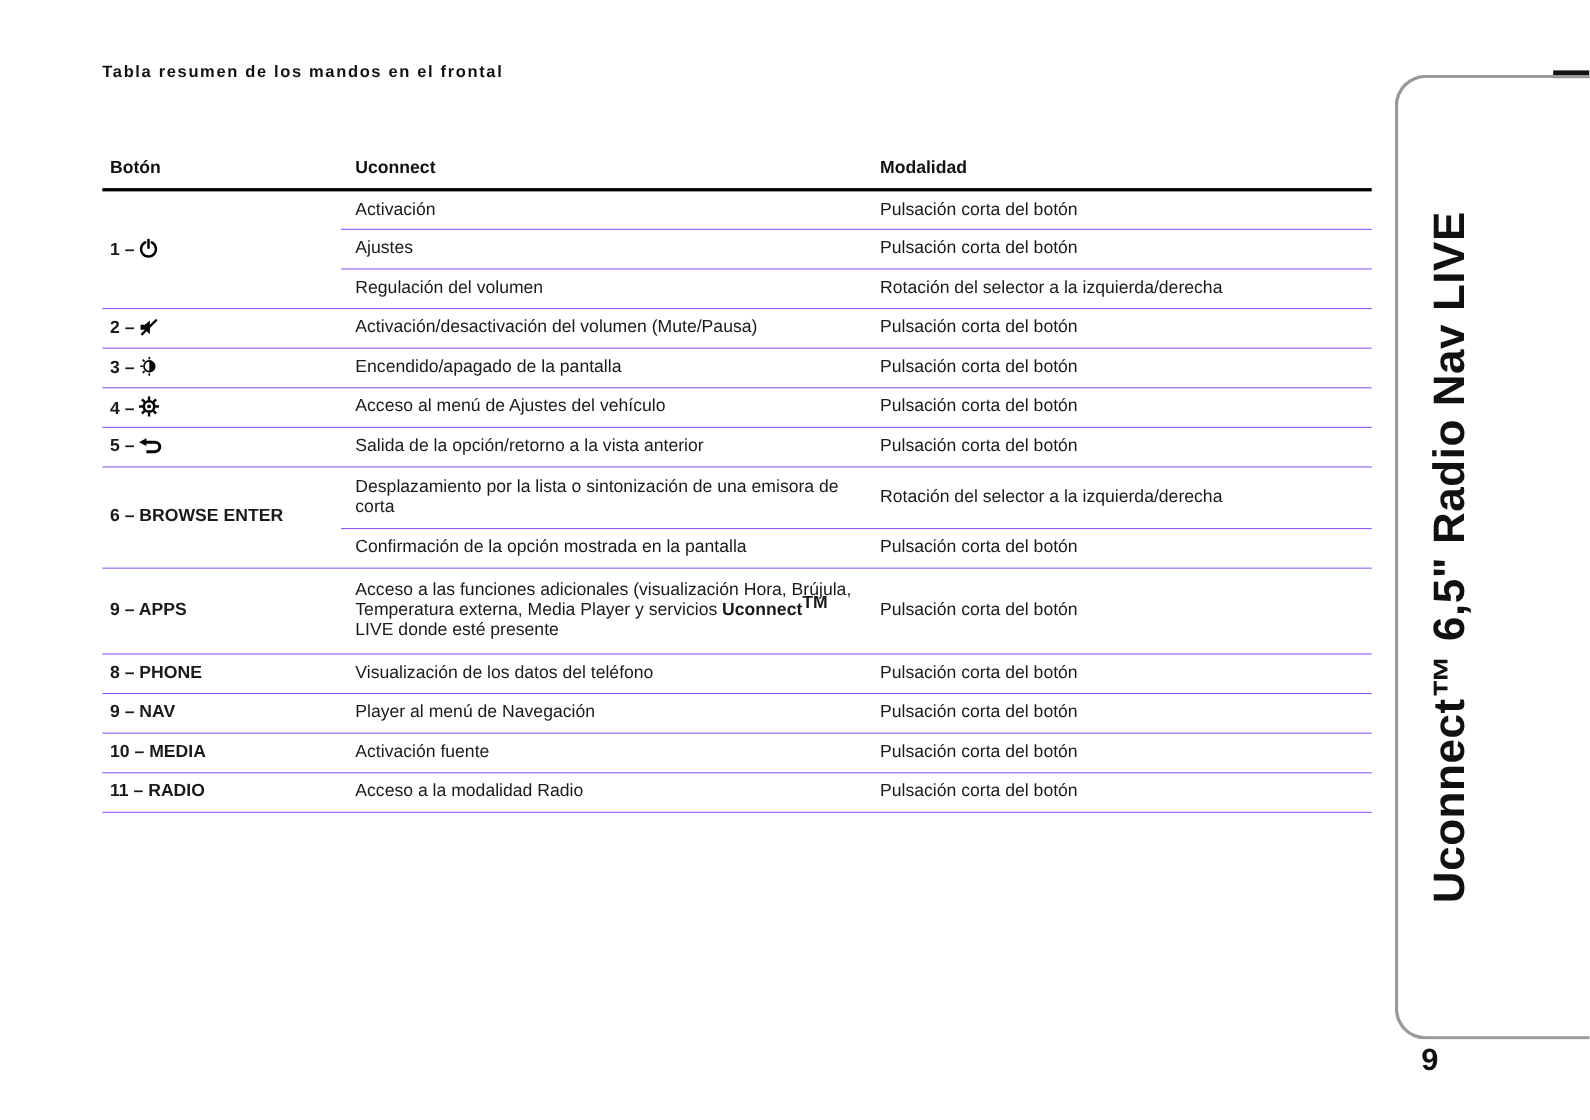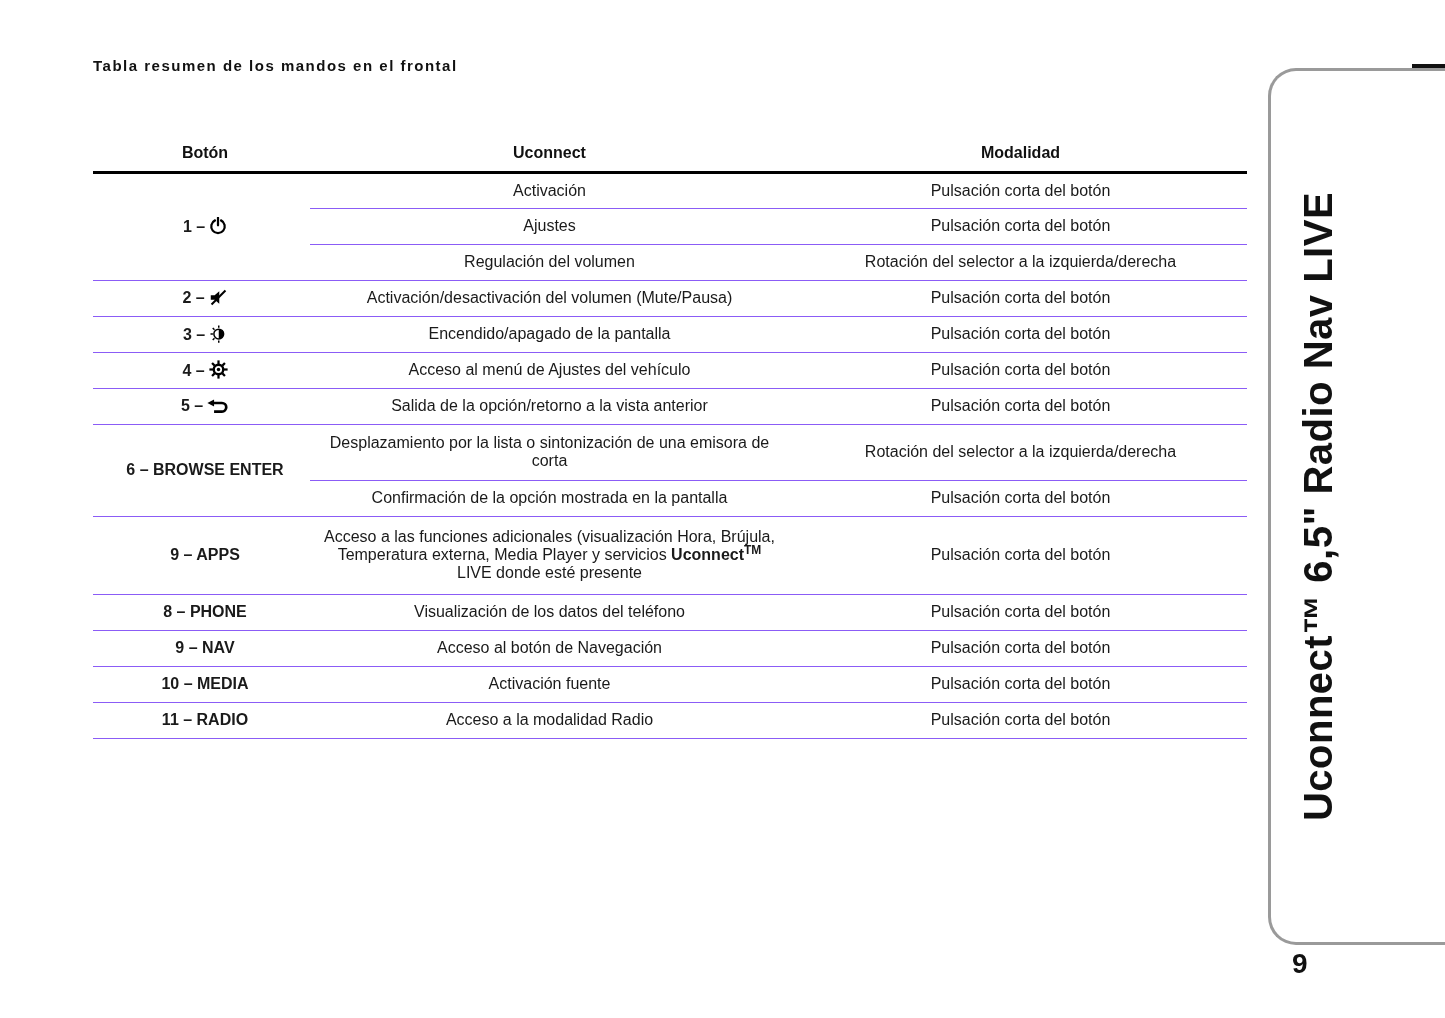--- a/index.html
+++ b/index.html
@@ -12,37 +12,37 @@
     overflow:hidden;
   }
   .title {
     position:absolute; left:93px; top:57px;
     font-size:15px; font-weight:bold; letter-spacing:1.5px; color:#111;
   }
   table.controls {
     position:absolute; left:93px; top:136px; width:1154px;
     border-collapse:collapse; table-layout:fixed;
   }
-  th, td { font-size:16px; vertical-align:middle; text-align:center; }
+  th, td { font-size:16px; vertical-align:middle; text-align:left; }
   th {
     font-weight:bold; height:36px; border-bottom:3px solid #000; color:#111;
   }
   td { border-bottom:1px solid #8b5cf6; height:36px; }
   .c-boton { width:217px; }
   .c-func  { width:480px; }
   .c-mod   { width:457px; }
   .cell-boton { padding-left:7px; font-weight:bold; white-space:nowrap; }
   .cell-func  { padding-left:13px; padding-right:14px; }
   .cell-mod   { padding-left:10px; padding-right:6px; }
   tr.h56 > td.rowcell { height:56px; }
   tr.h78 > td.rowcell { height:78px; }
   .icon { display:inline-block; vertical-align:-3px; margin-left:4px; }
   .icon svg { display:block; }
   b.brand { font-weight:bold; }
-  sup.tm { font-size:12px; font-weight:bold; vertical-align:super; line-height:0; }
+  sup.tm { font-size:16px; font-weight:bold; vertical-align:super; line-height:0; }
 
   
   .side-frame {
     position:absolute; left:1268px; top:68px; width:190px; height:877px;
     border:3px solid #9a9a9a; border-right:none;
     border-radius:28px 0 0 28px;
   }
   .side-mark {
     position:absolute; right:0; top:64px; width:33px; height:7px; background:#111;
   }
@@ -185,21 +185,21 @@
         <span>8 – PHONE</span>
       </td>
       <td class="cell-func rowcell">Visualización de los datos del teléfono</td>
       <td class="cell-mod rowcell">Pulsación corta del botón</td>
     </tr>
 
     <tr>
       <td class="cell-boton rowcell">
         <span>9 – NAV</span>
       </td>
-      <td class="cell-func rowcell">Acceso al botón de Navegación</td>
+      <td class="cell-func rowcell">Player al menú de Navegación</td>
       <td class="cell-mod rowcell">Pulsación corta del botón</td>
     </tr>
 
     <tr>
       <td class="cell-boton rowcell">
         <span>10 – MEDIA</span>
       </td>
       <td class="cell-func rowcell">Activación fuente</td>
       <td class="cell-mod rowcell">Pulsación corta del botón</td>
     </tr>

